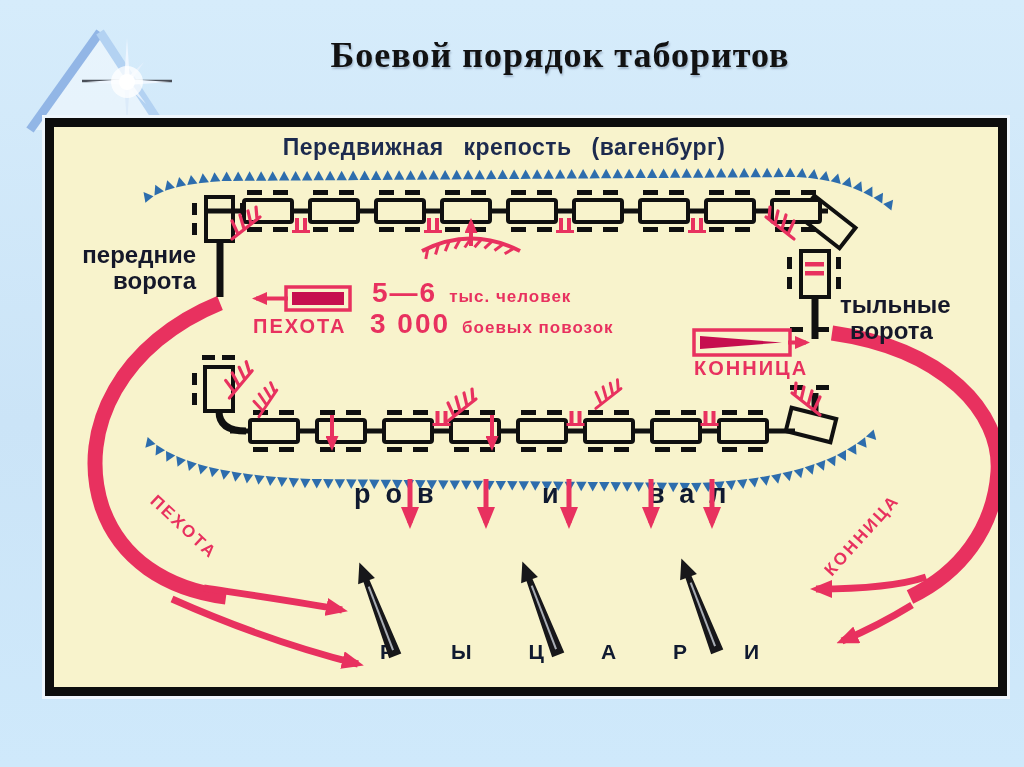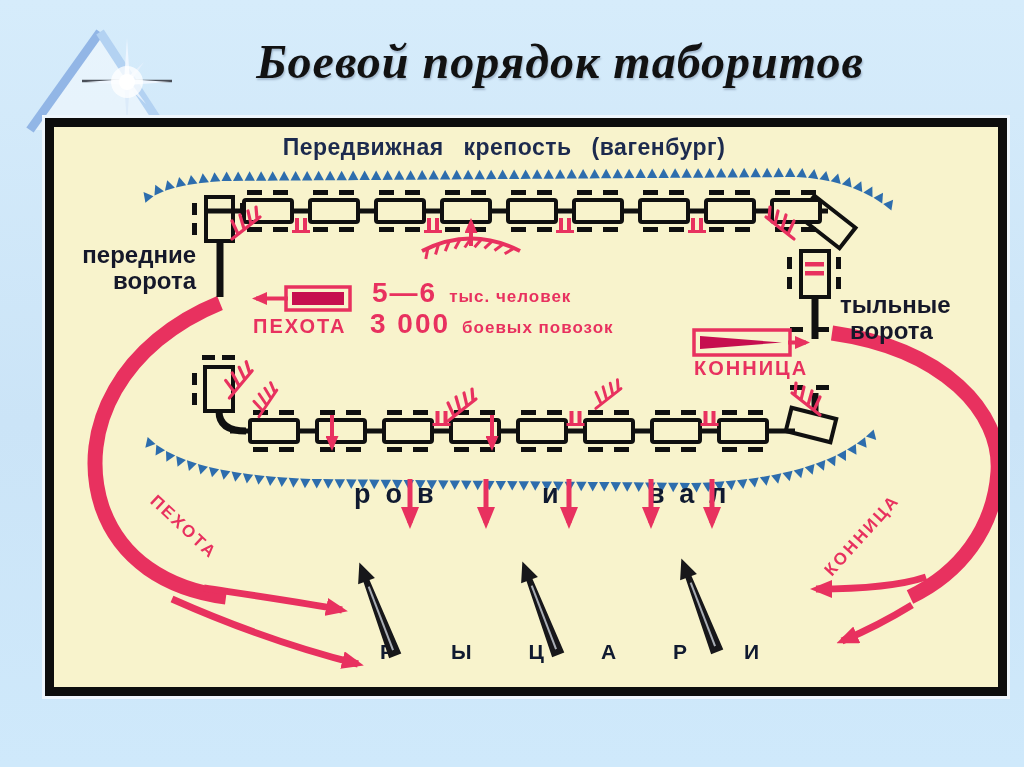--- a/index.html
+++ b/index.html
@@ -1,21 +1,21 @@
 <!DOCTYPE html>
 <html style="--pink: #e8315f; --blue: #2d6dad; --cream: #f8f3cc;"><head>
 <meta charset="utf-8">
 <style>
   html,body{margin:0;padding:0;background:#e8f2fb;}
   .slide{position:relative;width:1024px;height:767px;overflow:hidden;
          background:linear-gradient(180deg,#d6ecfb 0%,#cbe4f7 55%,#cfe9fb 100%);
          font-family:"Liberation Sans",sans-serif;}
   .title{position:absolute;left:140px;top:34px;width:840px;text-align:center;
-         font-family:"Liberation Serif",serif;font-style:italic;font-weight:bold;
-         font-size:48px;color:#121212;letter-spacing:1px;
+         font-family:"Liberation Serif",serif;font-weight:bold;
+         font-size:36px;color:#121212;letter-spacing:1px;
          text-shadow:1px 2px 2px rgba(70,90,120,.35);}
   .logo{position:absolute;left:12px;top:10px;width:196px;height:124px;}
   .panel{position:absolute;left:45px;top:118px;width:962px;height:578px;
          background:var(--cream,#f8f3cc);border:9px solid #0d0d0d;box-sizing:border-box;
          box-shadow:0 0 0 3px #eef6fd;}
   .panel svg{display:block;width:944px;height:560px;}
   svg text{font-family:"Liberation Sans",sans-serif;font-weight:bold;}
   .chain{stroke:#101010;stroke-width:5;fill:none;}
   .wall{stroke:#101010;stroke-width:7;fill:none;}
   .wagon{fill:var(--cream,#f8f3cc);stroke:#101010;stroke-width:4;}

